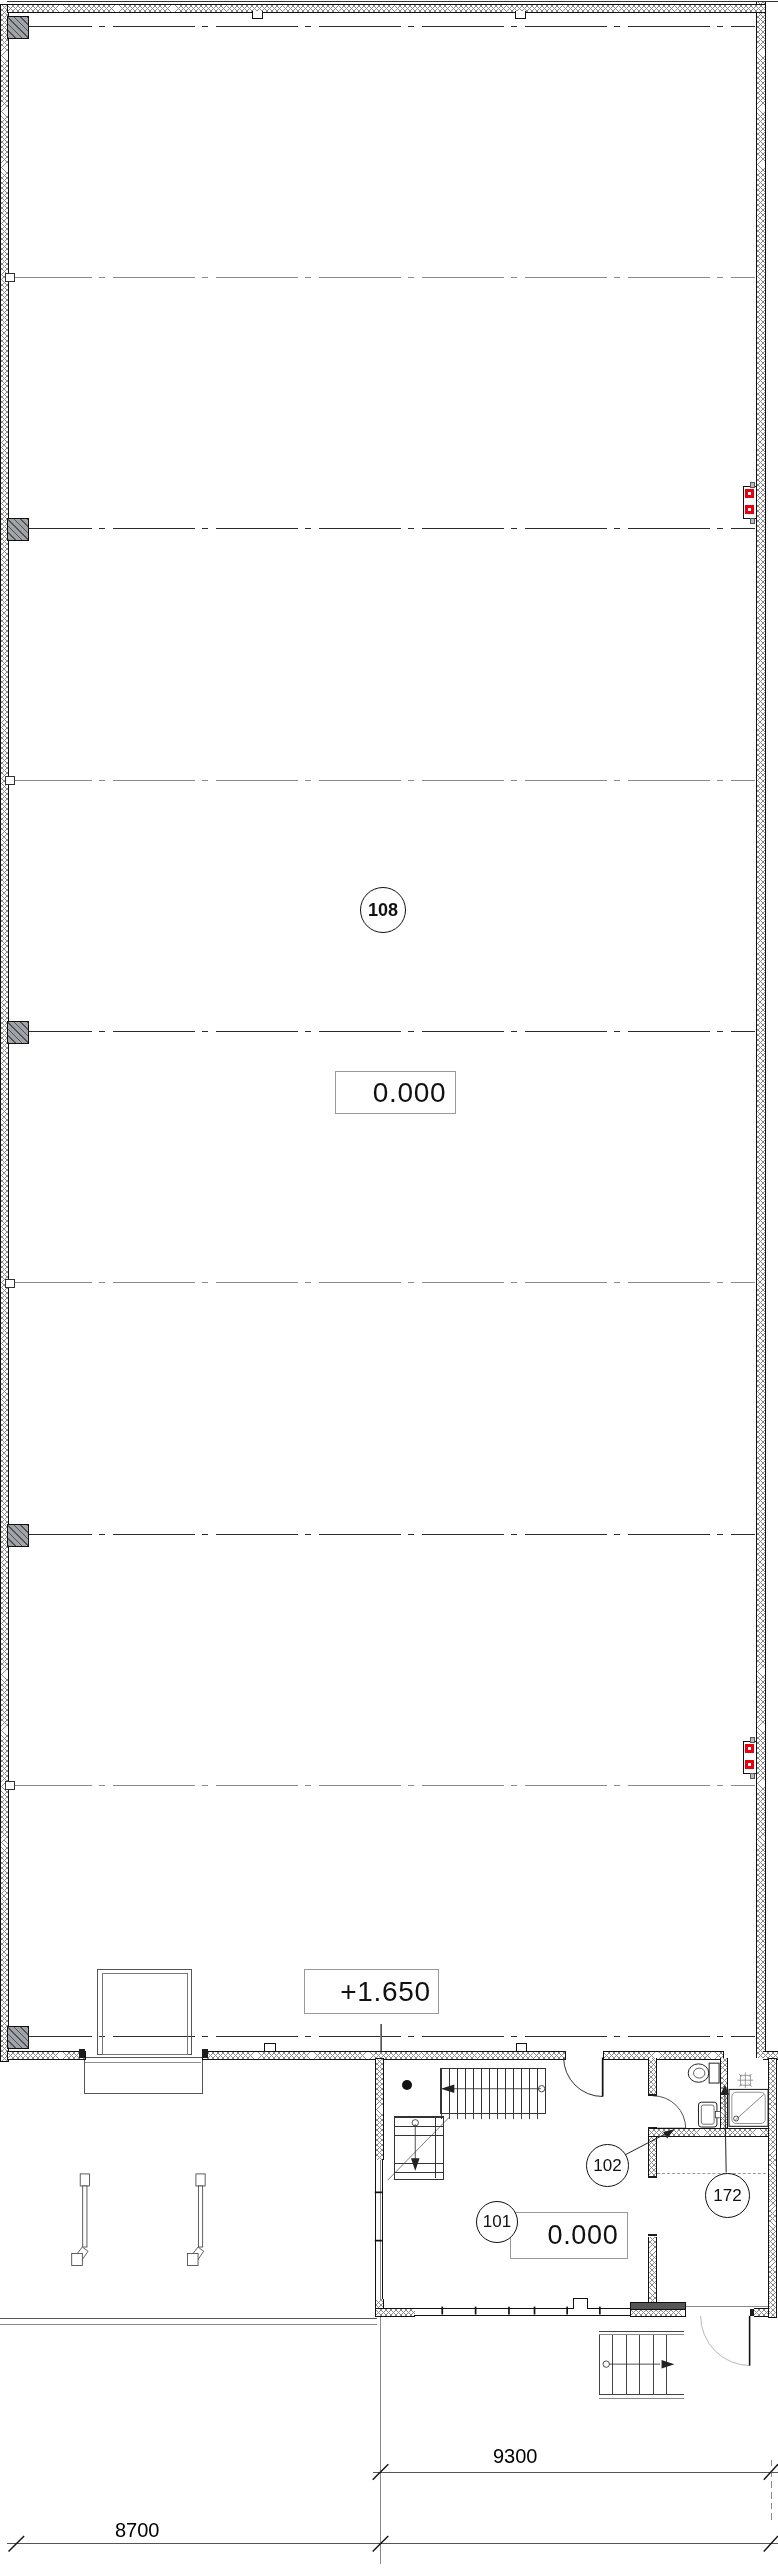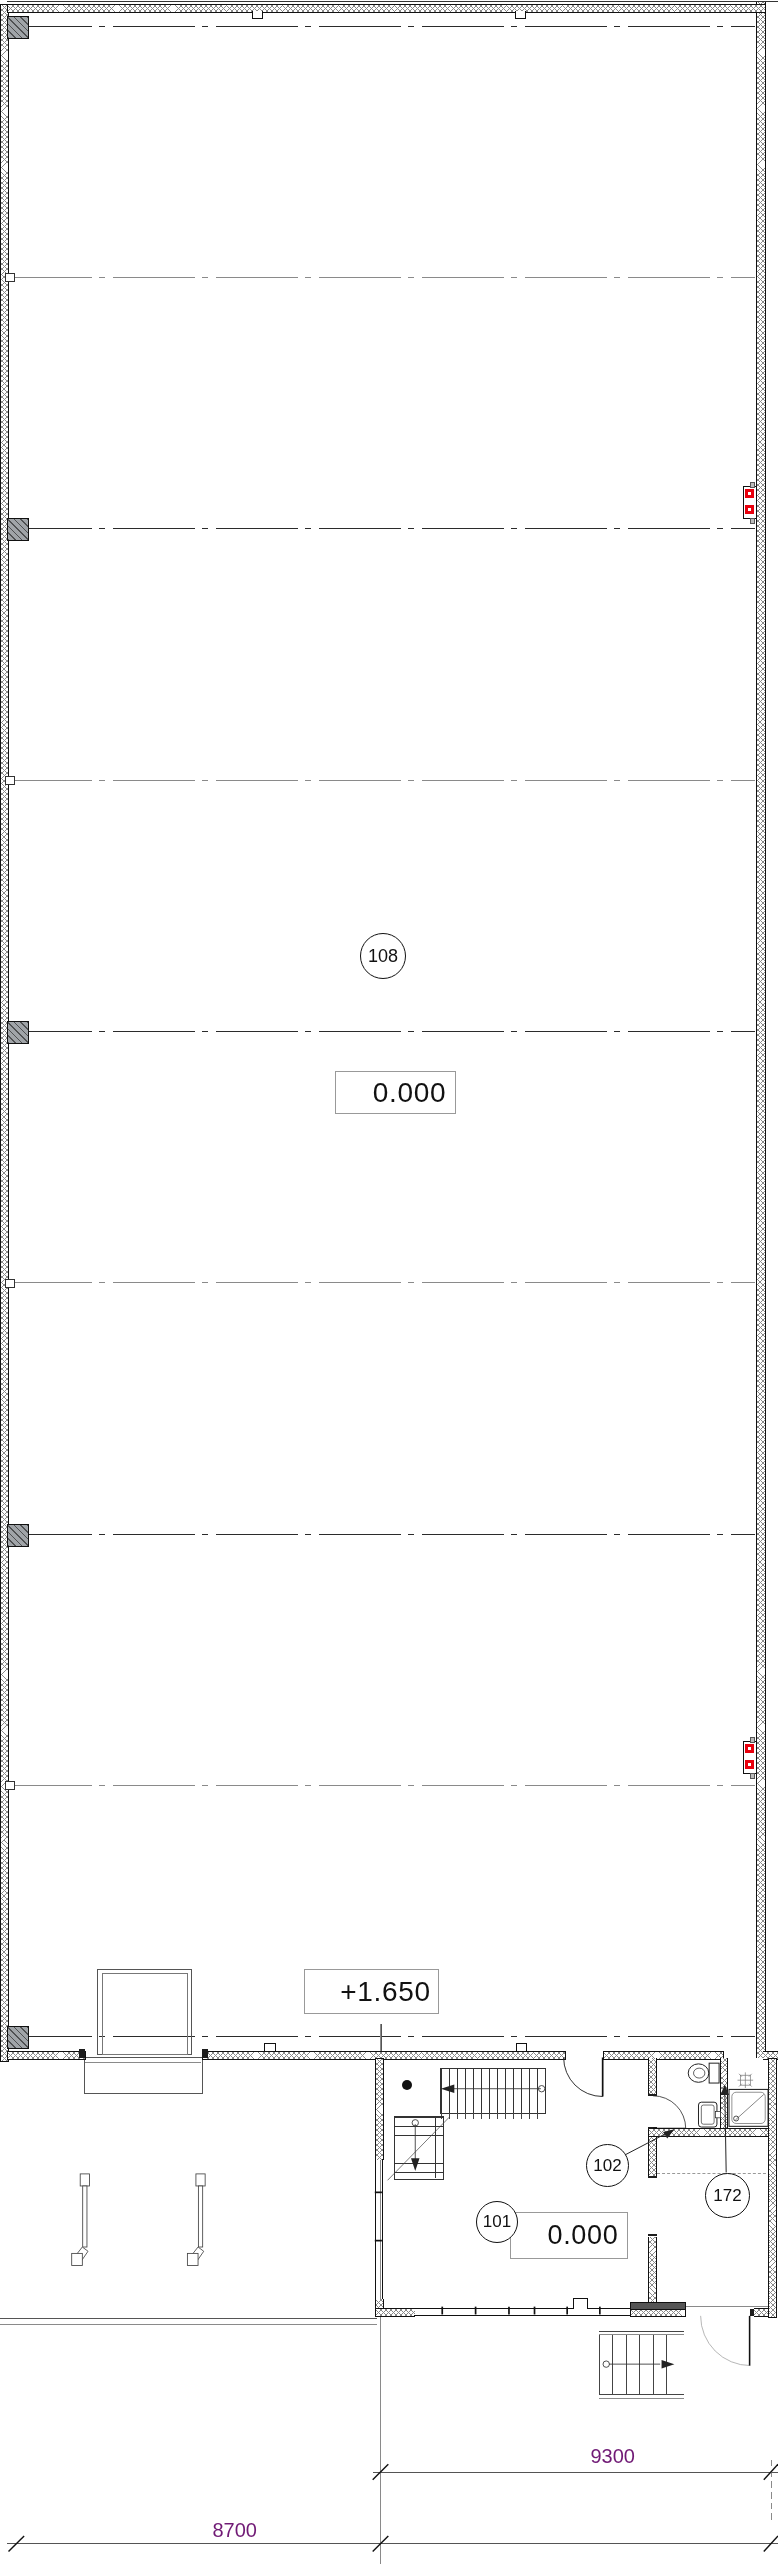--- a/index.html
+++ b/index.html
@@ -45,21 +45,21 @@
   .roomtag{border:1.6px solid #111;border-radius:50%;background:#fff;display:flex;align-items:center;
     justify-content:center;font-size:17px;color:#111;z-index:8;}
   .notch{border:1.1px solid #111;border-top:none;background:#fff;z-index:4;}
   .notch-t{border:1.1px solid #111;border-bottom:none;background:#fff;z-index:4;}
   
   .firebox{width:12px;height:31px;border:1.1px solid #111;background:#fff;z-index:7;}
   .firebox .cell{position:absolute;left:1.4px;width:8.5px;height:9.2px;background:#e8000d;}
   .firebox .cell::after{content:"";position:absolute;left:2.8px;top:2.8px;width:2.8px;height:2.8px;background:#fff;}
   .pin{position:absolute;width:3.6px;height:3.6px;border:0.7px solid #555;background:#bbb;}
   .title{font-size:35px;letter-spacing:0.4px;color:#222;display:flex;gap:17px;align-items:baseline;justify-content:center;z-index:8;}
-  .dimtext{font-size:20px;color:#701a75;text-align:right;z-index:8;}
+  .dimtext{font-size:20px;color:#000000;text-align:left;z-index:8;}
   svg{z-index:9;pointer-events:none;}
 </style>
 </head>
 <body>
 
 <div id="canvas">
 
   <div class="abs axis-v" style="left:15.6px;top:0;height:2570px;z-index:1;"></div>
   <div class="abs solid-v" style="left:380px;top:2024px;height:540px;z-index:1;"></div>
   <div class="abs dash-v" style="left:771px;top:2460px;height:60px;z-index:1;"></div>
@@ -156,21 +156,21 @@
 
   <div class="abs thin-h" style="left:599px;top:2331px;width:85px;background:#444;"></div>
   <div class="abs thin-h" style="left:599px;top:2334px;width:85px;"></div>
   <div class="abs treads-out" style="left:599px;top:2335px;width:71px;height:59px;"></div>
   <div class="abs thin-h" style="left:599px;top:2394px;width:85px;background:#444;"></div>
   <div class="abs thin-h" style="left:599px;top:2398px;width:85px;"></div>
 
   <div class="abs dimline" style="left:373px;top:2472px;width:405px;"></div>
   <div class="abs dimline" style="left:7px;top:2543px;width:771px;"></div>
 
-  <div class="abs roomtag" style="left:360px;top:933px;width:44px;height:44px;font-size:18px;">
+  <div class="abs roomtag" style="left:360px;top:887px;width:44px;height:44px;font-size:18px;font-weight:bold;">
     <span>108</span>
   </div>
   <div class="abs levelbox" style="left:335px;top:1071px;width:91px;height:41px;">
     <span>0.000</span>
   </div>
   <div class="abs levelbox" style="left:304px;top:1969px;width:105px;height:43px;">
     <span>+1.650</span>
   </div>
   <div class="abs levelbox" style="left:510px;top:2212px;width:88px;height:45px;font-size:27px;">
     <span>0.000</span>

